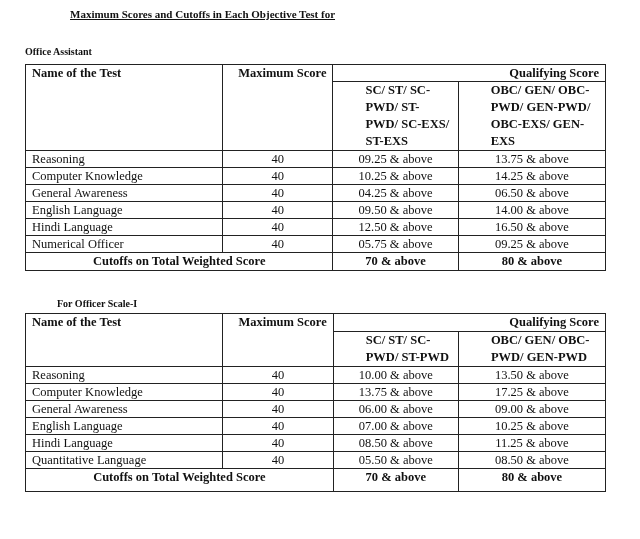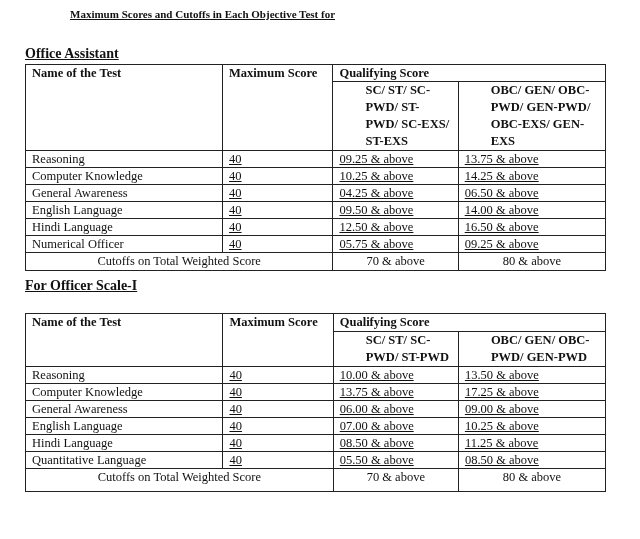--- a/index.html
+++ b/index.html
@@ -1,33 +1,33 @@
 <!DOCTYPE html>
 <html><head>
 <meta charset="utf-8">
 <style>
   html, body { margin:0; padding:0; background:#ffffff; }
   body { width:640px; height:539px; position:relative; overflow:hidden;
          font-family:"Liberation Serif", serif; color:#111; }
   .doc-title { position:absolute; left:70px; top:8px; font-size:11px; font-weight:bold;
                text-decoration:underline; }
-  .section-title { position:absolute; left:25px; font-size:14px; font-weight:bold;
-                   text-decoration:underline; }
+  .section-title { position:absolute; left:25px; font-size:10px; font-weight:bold;
+                   }
   table { position:absolute; left:25px; width:581px; border-collapse:collapse;
           font-size:12.5px; }
   td, th { border:1px solid #222; padding:0 6px; line-height:16px; height:16px;
            vertical-align:top; }
   th { font-weight:bold; text-align:left; }
   .c1 { width:207px;margin-top:7px; }
   .c2 { width:105px; text-align:center; }
   .c3 { width:96px; }
   .c4 { width:122px; }
-  .hdr-center { text-align:left; }
-  td.num { text-align:left;text-decoration:underline; }
-  .total td { font-weight:normal; text-align:center; height:17px; }
+  .hdr-center { text-align:right; }
+  td.num { text-align:center; }
+  .total td { font-weight:bold; text-align:center; height:17px; }
   .outer { border:1.5px solid #111; }
   .subhdr { line-height:17px;padding-left:32px; }
 </style>
 </head>
 <body>
 
 <div class="doc-title">Maximum Scores and Cutoffs in Each Objective Test for</div>
 
 <div class="section-title" style="top:46px;">Office Assistant</div>
 <table class="outer" style="top:64px;">
@@ -82,21 +82,21 @@
     </tbody>
   <tbody>
       <tr class="total">
     <td colspan="2">Cutoffs on Total Weighted Score</td>
     <td>70 &amp; above</td>
     <td>80 &amp; above</td>
   </tr>
 </tbody>
   </table>
 
-<div class="section-title" style="top:278px;">For Officer Scale-I</div>
+<div class="section-title" style="top:298px;margin-left:32px;">For Officer Scale-I</div>
 <table class="outer" style="top:313px;">
   <tbody>
       <tr>
     <th class="c1" rowspan="2">Name of the Test</th>
     <th class="c2 hdr-center" rowspan="2">Maximum Score</th>
     <th colspan="2" class="hdr-center" style="height:17px;">Qualifying Score</th>
   </tr>
   <tr>
     <th class="c3 subhdr" style="height:34px;">SC/ ST/ SC-PWD/ ST-PWD</th>
     <th class="c4 subhdr">OBC/ GEN/ OBC-PWD/ GEN-PWD</th>

